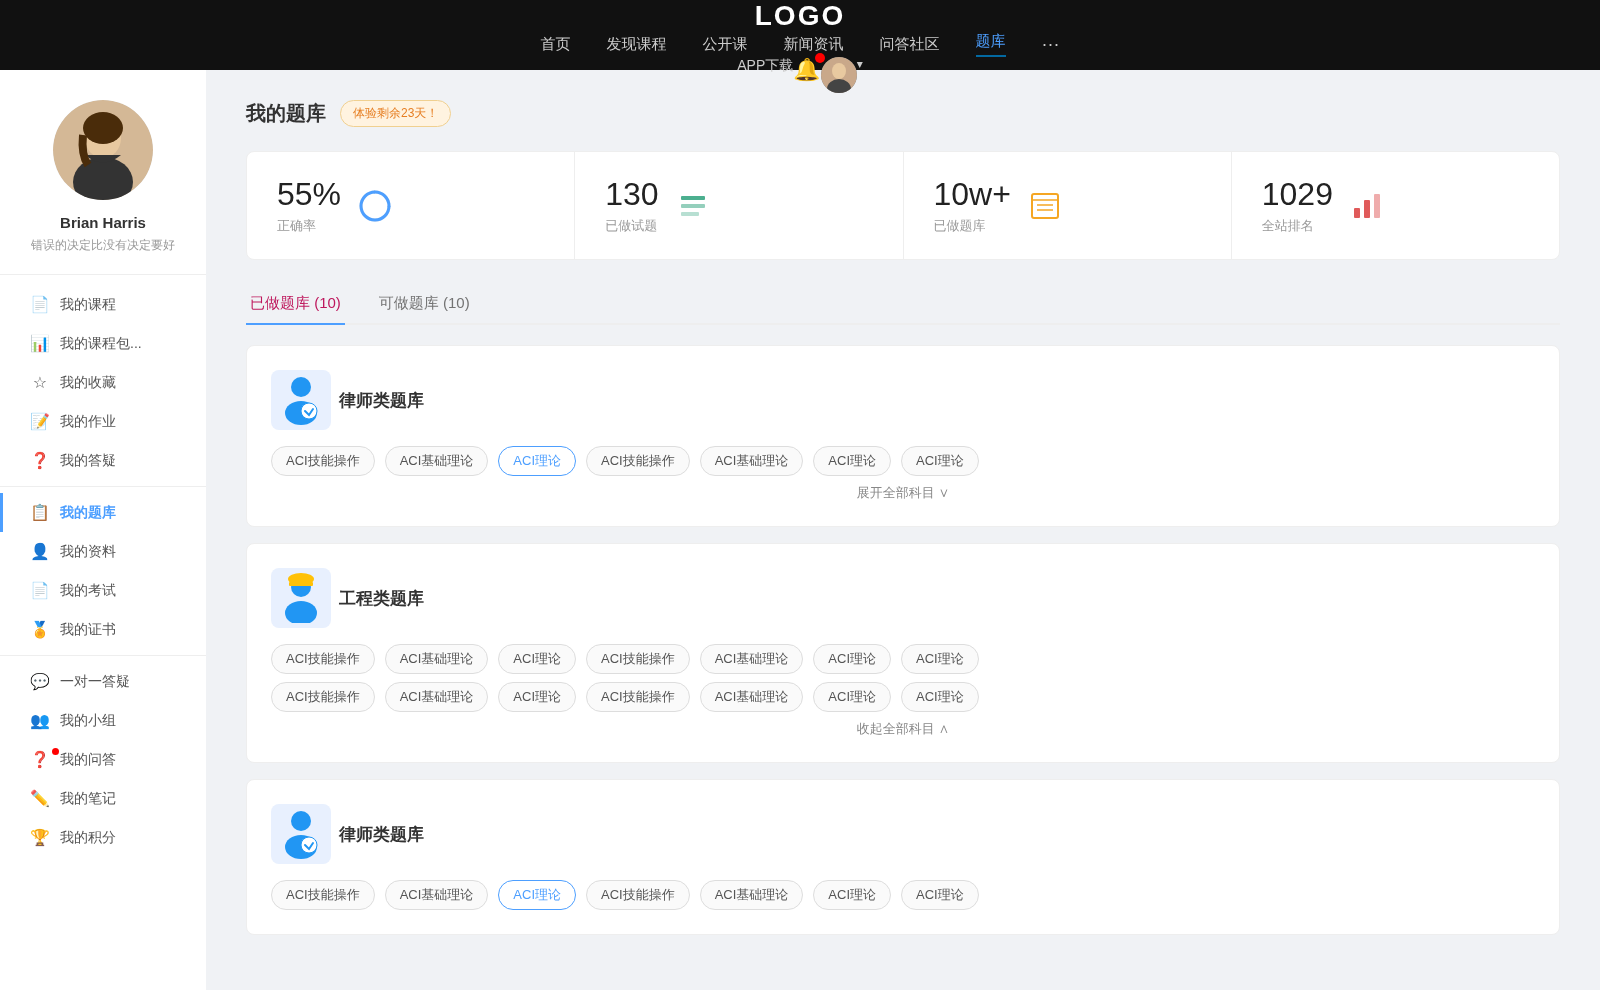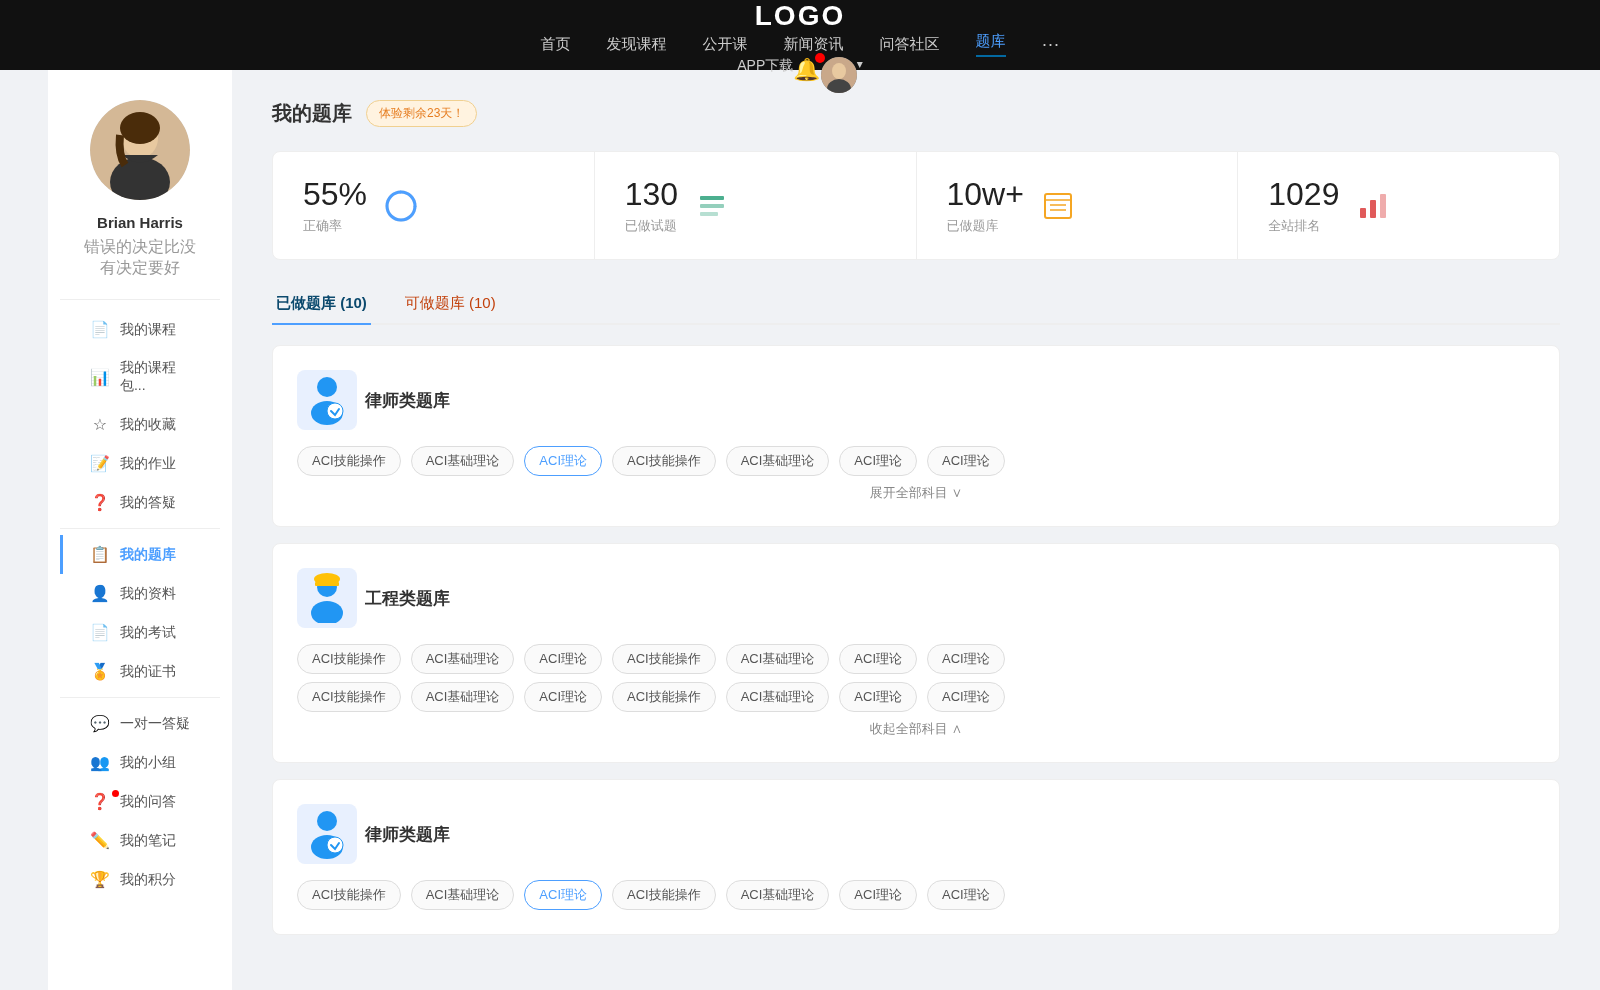--- a/index.html
+++ b/index.html
@@ -17,25 +17,25 @@
     .nav-bell { position: relative; }
     .nav-bell-icon { font-size: 22px; color: #ccc; }
     .bell-badge { position: absolute; top: -4px; right: -4px; width: 10px; height: 10px; background: red; border-radius: 50%; }
     .nav-avatar { width: 36px; height: 36px; border-radius: 50%; background: #888; overflow: hidden; display: flex; align-items: center; justify-content: center; }
     .nav-arrow { color: #ccc; font-size: 12px; }
 
     
     .page { display: flex; min-height: 920px; }
     
     
-    .sidebar { width: 184px; background: #fff; padding: 30px 12px 20px; flex-shrink: 0; margin-left: 48px; }
+    .sidebar { width: 206px; background: #fff; padding: 30px 0 20px; flex-shrink: 0; }
     .sidebar-profile { display: flex; flex-direction: column; align-items: center; padding: 0 20px 20px; border-bottom: 1px solid #eee; }
     .avatar-wrap { width: 100px; height: 100px; border-radius: 50%; overflow: hidden; background: #ddd; margin-bottom: 14px; }
     .profile-name { font-size: 15px; font-weight: 600; color: #333; margin-bottom: 6px; }
-    .profile-motto { font-size: 16px; color: #999; text-align: center; }
+    .profile-motto { font-size: 12px; color: #999; text-align: center; }
 
     .sidebar-menu { padding: 10px 0; }
     .sidebar-item { display: flex; align-items: center; gap: 10px; padding: 10px 30px; cursor: pointer; font-size: 14px; color: #555; text-decoration: none; position: relative; }
     .sidebar-item.active { color: #4d9fff; font-weight: 600; border-left: 3px solid #4d9fff; padding-left: 27px; }
     .sidebar-item .s-icon { font-size: 16px; width: 20px; text-align: center; }
     .sidebar-divider { height: 1px; background: #eee; margin: 6px 0; }
 
     
     .main { flex: 1; padding: 30px 40px; }
 
@@ -52,22 +52,22 @@
     .stat-value { font-size: 32px; font-weight: 400; color: #222; }
     .stat-label { font-size: 13px; color: #999; margin-top: 4px; }
     .stat-icon { width: 36px; height: 36px; display: flex; align-items: center; justify-content: center; }
 
     
     .pie-icon { width: 36px; height: 36px; }
     .list-icon { font-size: 28px; color: #4caf8f; }
 
     
     .tabs-row { display: flex; gap: 30px; margin-bottom: 20px; border-bottom: 2px solid #eee; }
-    .tab { padding: 10px 4px; font-size: 15px; color: #c2410c; cursor: pointer; position: relative; }
-    .tab.active { color: #0c4a6e; font-weight: 700; }
+    .tab { padding: 10px 4px; font-size: 15px; color: #737373; cursor: pointer; position: relative; }
+    .tab.active { color: #be185d; font-weight: 400; }
     .tab.active::after { content: ''; position: absolute; bottom: -2px; left: 0; right: 0; height: 2px; background: #4d9fff; }
 
     
     .bank-card { background: #fff; border-radius: 8px; padding: 24px; margin-bottom: 16px; border: 1px solid #eee; }
     .bank-card-header { display: flex; align-items: center; gap: 8px; margin-bottom: 16px; }
     .bank-icon-wrap { width: 60px; height: 60px; background: #e8f0fe; border-radius: 8px; display: flex; align-items: center; justify-content: center; flex-shrink: 0; }
     .bank-name { font-size: 17px; font-weight: 600; color: #333; }
     .tag-row { display: flex; flex-wrap: wrap; gap: 10px; margin-top: 8px; }
     .tag { padding: 5px 14px; border-radius: 16px; font-size: 13px; color: #555; border: 1px solid #ddd; background: #fafafa; cursor: pointer; }
     .tag.active-tag { color: #4d9fff; border-color: #4d9fff; background: #fff; }

